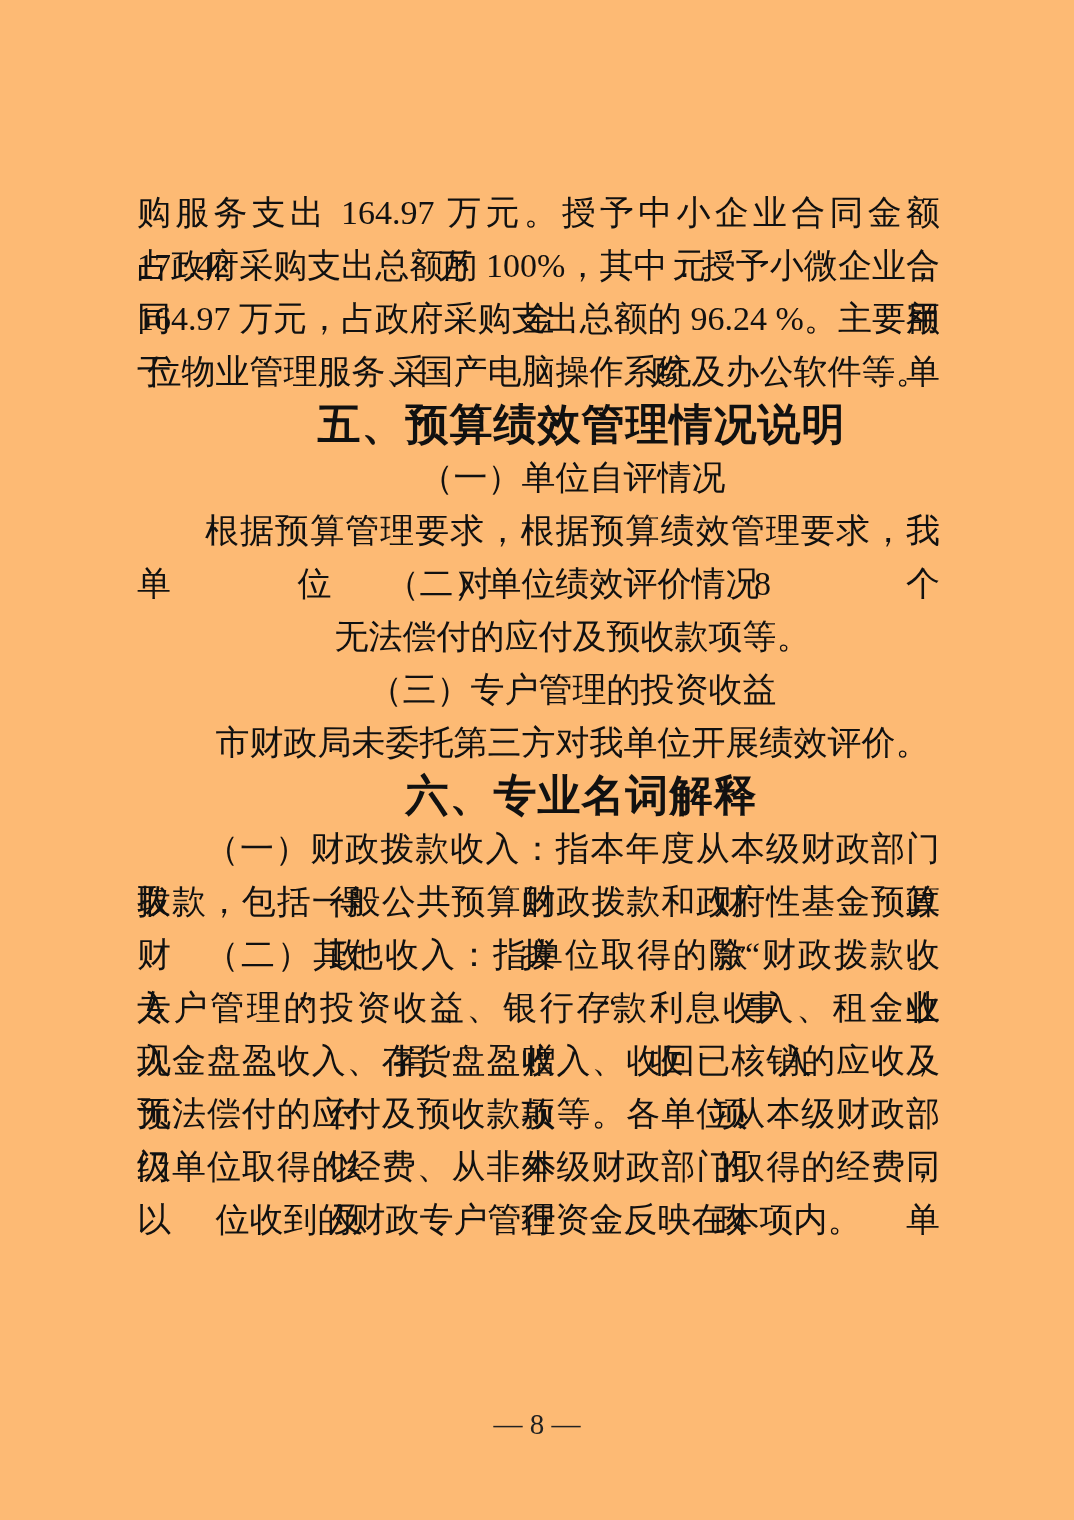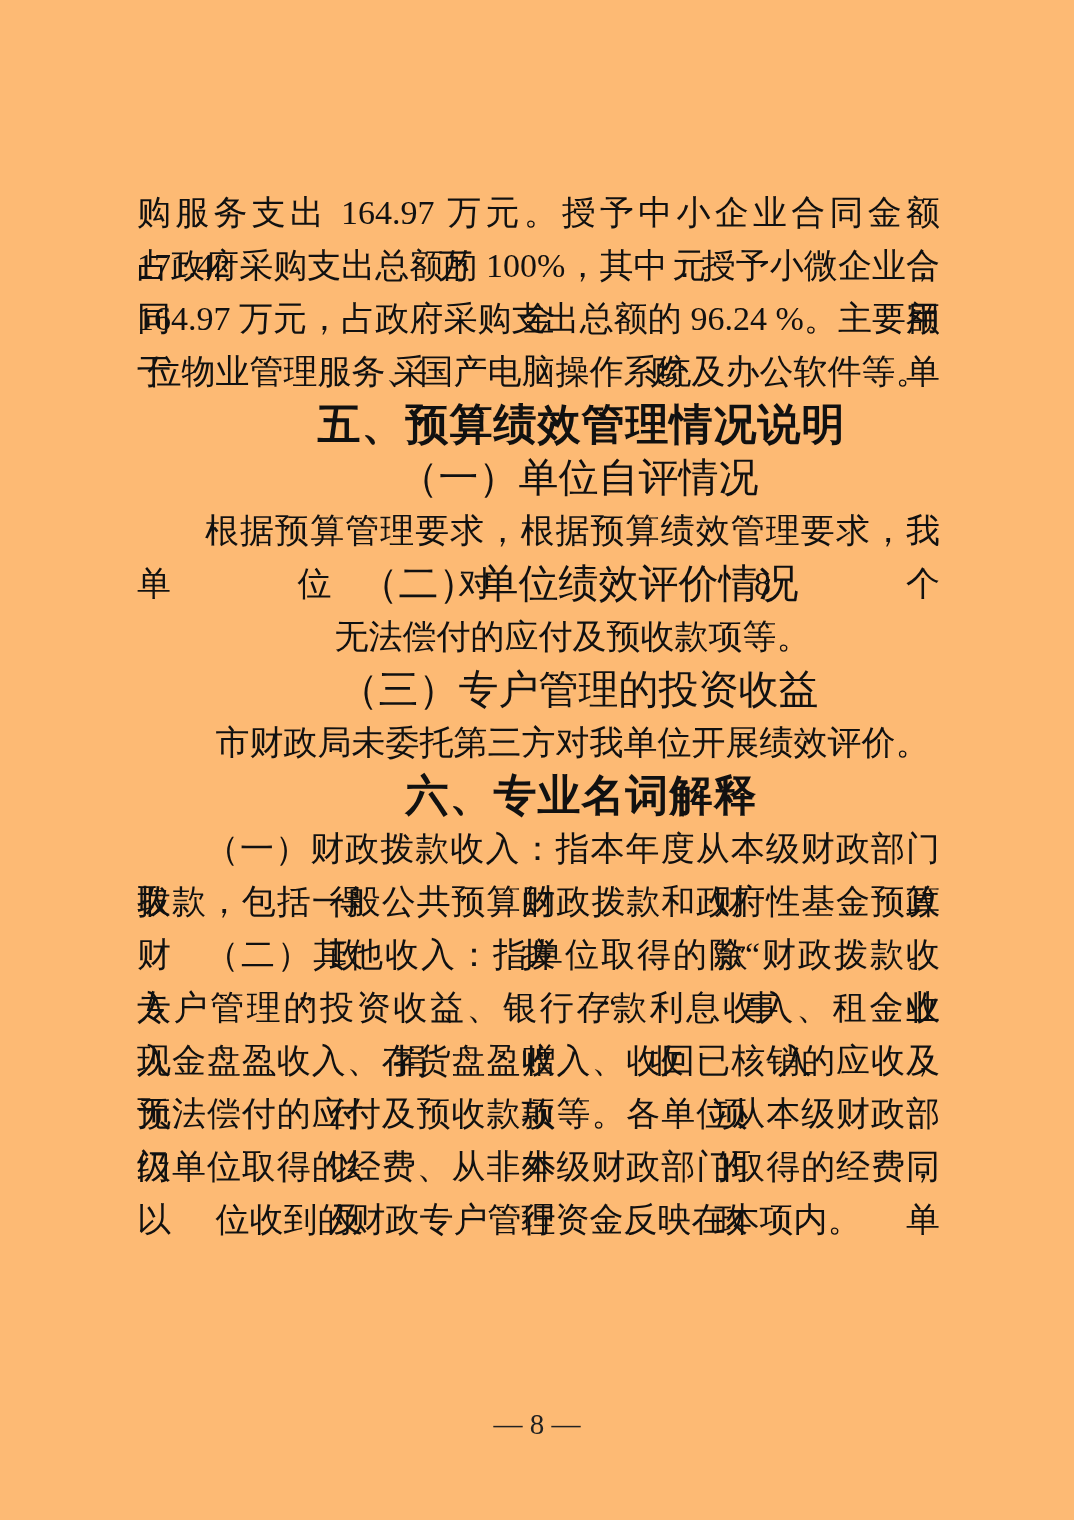--- a/index.html
+++ b/index.html
@@ -40,21 +40,21 @@
   .ln.indent {
     text-indent: 2em;
   }
   .ln.h1 {
     font-family: "Liberation Sans", "DejaVu Sans", sans-serif;
     font-weight: bold;
     font-size: 43px;
     letter-spacing: 1px;
   }
   .ln.h2 {
-    font-size: 40px;
+    font-size: 34px;
   }
   .footer {
     position: absolute;
     left: 0;
     top: 1398px;
     width: 1074px;
     text-align: center;
     font-size: 29px;
     line-height: 53px;
     color: #222222;

